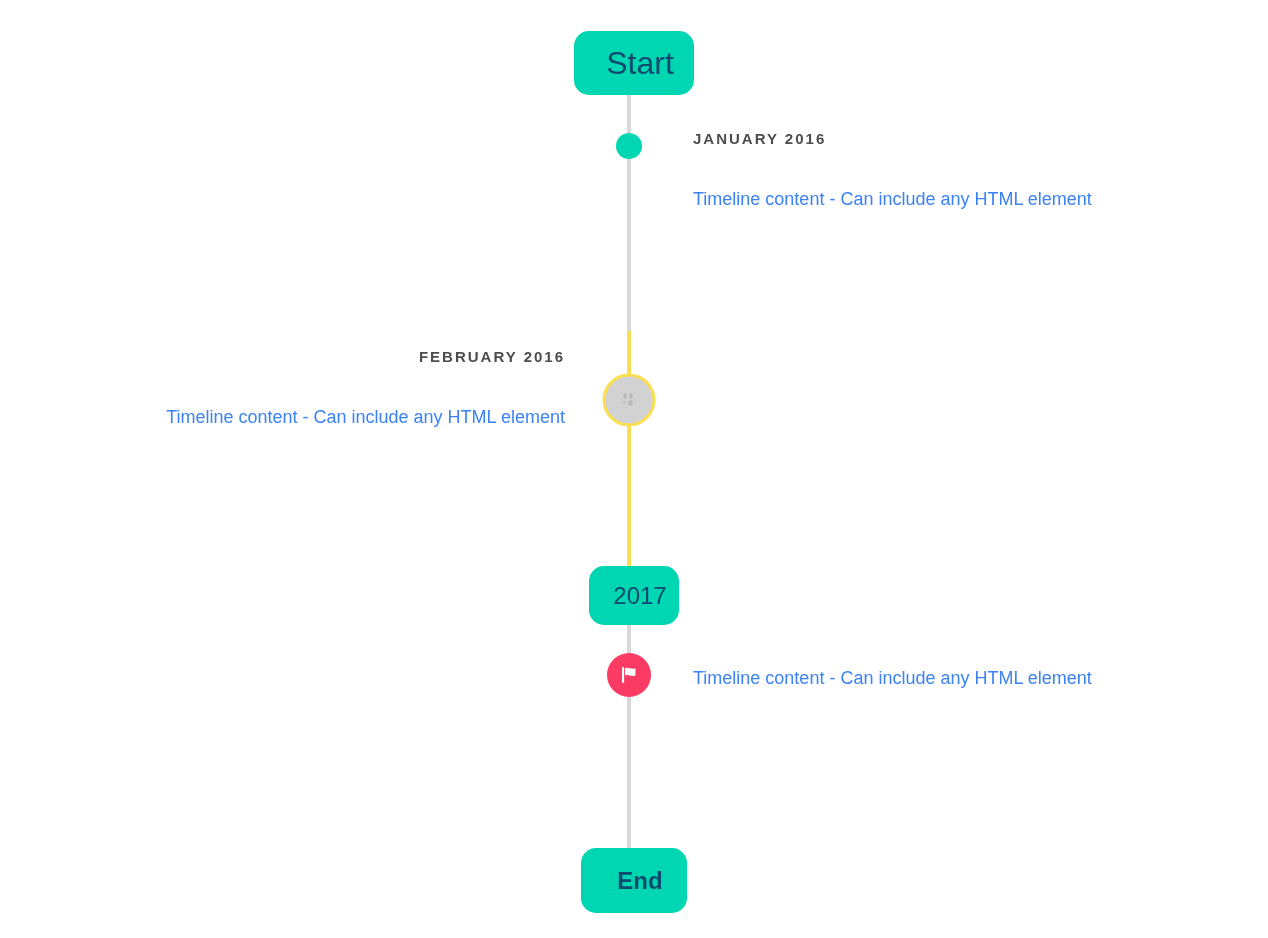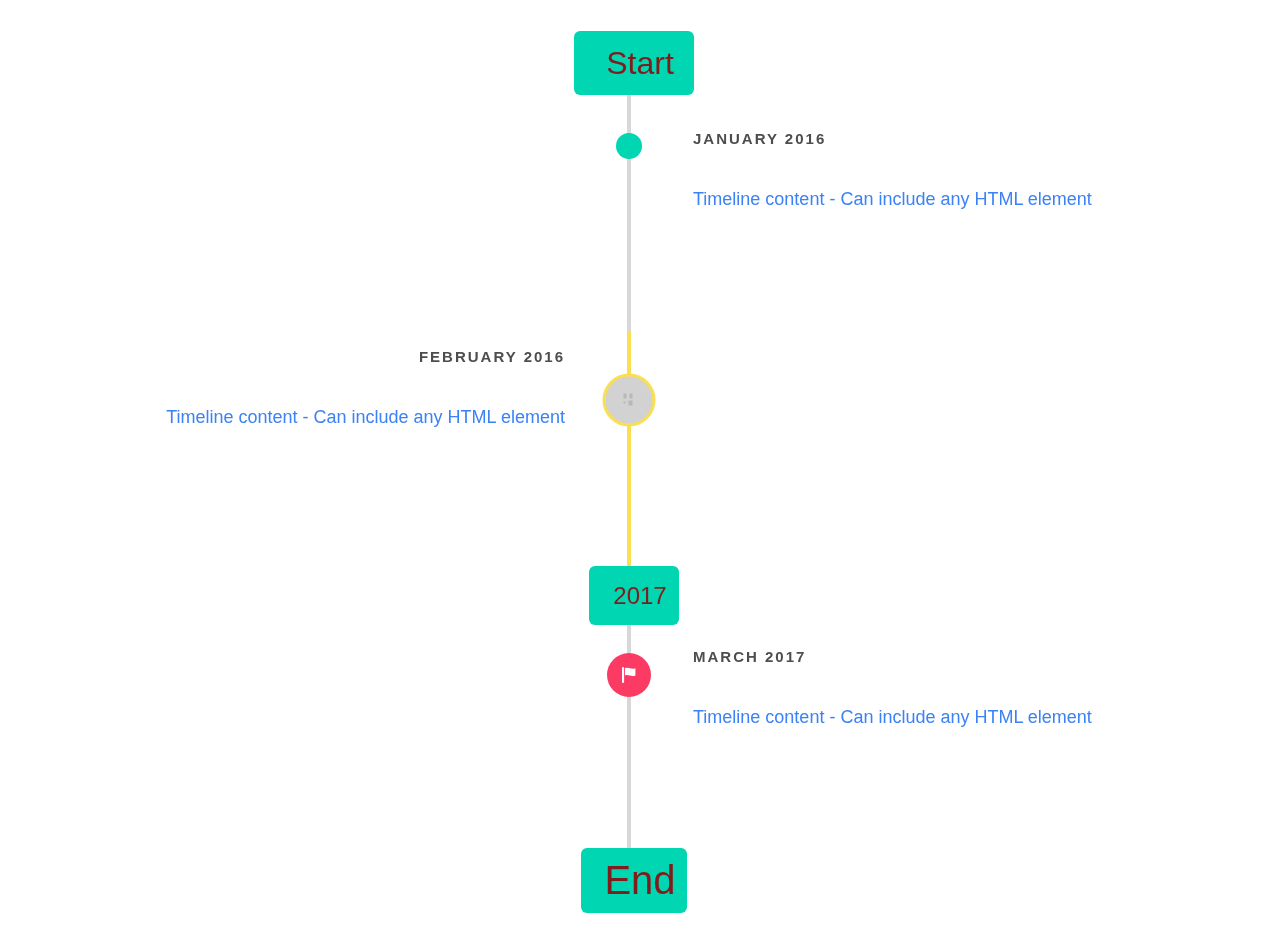--- a/index.html
+++ b/index.html
@@ -32,22 +32,22 @@
   .rail-top    { top: 95px;  height: 236px; }
   .rail-active { top: 331px; height: 235px; background: #fadf52; }
   .rail-bottom { top: 613px; height: 241px; }
 
   
   .cap {
     position: absolute;
     left: 50%;
     transform: translateX(-50%);
     background: #00d6b1;
-    color: #7f1d1d;
-    border-radius: 6px;
+    color: #0c4a6e;
+    border-radius: 15px;
     display: flex;
     align-items: center;
     justify-content: center;
     font-weight: 400;
     box-sizing: border-box;
     white-space: nowrap;
     padding-left: 12px;
   }
   .cap-start {
     top: 31px;
@@ -59,21 +59,22 @@
   .cap-mid {
     top: 566px;
     width: 90px;
     height: 59px;
     font-size: 24px;
   }
   .cap-end {
     top: 848px;
     width: 106px;
     height: 65px;
-    font-size: 40px;
+    font-size: 24px;
+    font-weight: bold;
   }
 
   
   .marker {
     position: absolute;
     left: 629px;
     transform: translate(-50%, -50%);
     border-radius: 50%;
     box-sizing: border-box;
     display: flex;
@@ -166,19 +167,18 @@
 
   <div class="cap cap-mid">2017</div>
 
   <div class="marker marker-flag">
     <svg class="flag-glyph" width="22" height="22" viewBox="0 0 22 22" xmlns="http://www.w3.org/2000/svg">
       <rect x="4" y="3" width="2.1" height="16" rx="1" fill="#ffffff"></rect>
       <path d="M7 4.3 C10 2.6 13.6 6.0 17.4 4.3 L17.4 11.6 C13.6 13.3 10 9.9 7 11.6 Z" fill="#ffffff"></path>
     </svg>
   </div>
   <div class="entry entry-right entry-mar">
-    <p class="entry-date">MARCH 2017</p>
     <p class="entry-body">Timeline content - Can include any HTML element</p>
   </div>
 
   <div class="cap cap-end">End</div>
 
 </div>
 
 </body></html>

